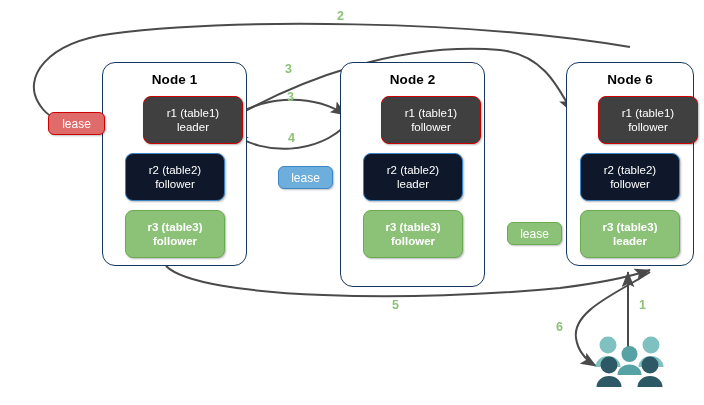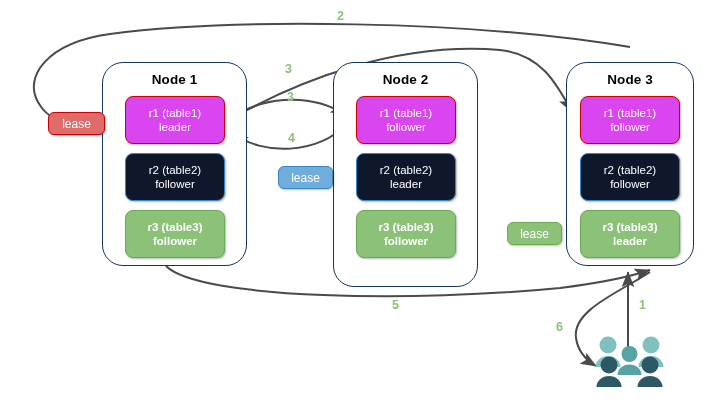--- a/index.html
+++ b/index.html
@@ -23,21 +23,21 @@
     top: 0;
     width: 704px;
     height: 405px;
     pointer-events: none;
   }
   .node-box {
     position: absolute;
     box-sizing: border-box;
     background: #ffffff;
     border: 1.6px solid #16355c;
-    border-radius: 21px;
+    border-radius: 13px;
   }
   .node-title {
     position: absolute;
     width: 100%;
     top: 9px;
     left: 0;
     text-align: center;
     font-size: 13.5px;
     font-weight: bold;
     color: #000000;
@@ -52,21 +52,21 @@
     display: flex;
     flex-direction: column;
     align-items: center;
     justify-content: center;
     font-size: 11.5px;
     line-height: 14px;
     color: #ffffff;
     text-align: center;
     box-shadow: 1px 1px 2px rgba(0,0,0,0.28);
   }
-  .rep-red   { background: #d946ef; border: 1.5px solid #cc0000; }
+  .rep-red   { background: #404040; border: 1.5px solid #cc0000; margin-left: 18px; }
   .rep-blue  { background: #0f172a; border: 1.5px solid #3c85c6; }
   .rep-green { background: #8cc278; border: 1.5px solid #6aaa50; font-weight: bold; }
 
   .lease {
     position: absolute;
     box-sizing: border-box;
     height: 23px;
     border-radius: 6px;
     display: flex;
     align-items: center;
@@ -126,38 +126,38 @@
     <div class="replica rep-blue" style="left:22px; top:90px;">
       <span>r2 (table2)</span>
       <span>follower</span>
     </div>
     <div class="replica rep-green" style="left:22px; top:147px;">
       <span>r3 (table3)</span>
       <span>follower</span>
     </div>
   </div>
 
-  <div class="node-box" style="left:333px; top:62px; width:145px; height:225px;">
+  <div class="node-box" style="left:340px; top:62px; width:145px; height:225px;">
     <div class="node-title">Node 2</div>
     <div class="replica rep-red" style="left:22px; top:33px;">
       <span>r1 (table1)</span>
       <span>follower</span>
     </div>
     <div class="replica rep-blue" style="left:22px; top:90px;">
       <span>r2 (table2)</span>
       <span>leader</span>
     </div>
     <div class="replica rep-green" style="left:22px; top:147px;">
       <span>r3 (table3)</span>
       <span>follower</span>
     </div>
   </div>
 
   <div class="node-box" style="left:566px; top:62px; width:128px; height:204px;">
-    <div class="node-title">Node 3</div>
+    <div class="node-title">Node 6</div>
     <div class="replica rep-red" style="left:13px; top:33px;">
       <span>r1 (table1)</span>
       <span>follower</span>
     </div>
     <div class="replica rep-blue" style="left:13px; top:90px;">
       <span>r2 (table2)</span>
       <span>follower</span>
     </div>
     <div class="replica rep-green" style="left:13px; top:147px;">
       <span>r3 (table3)</span>

